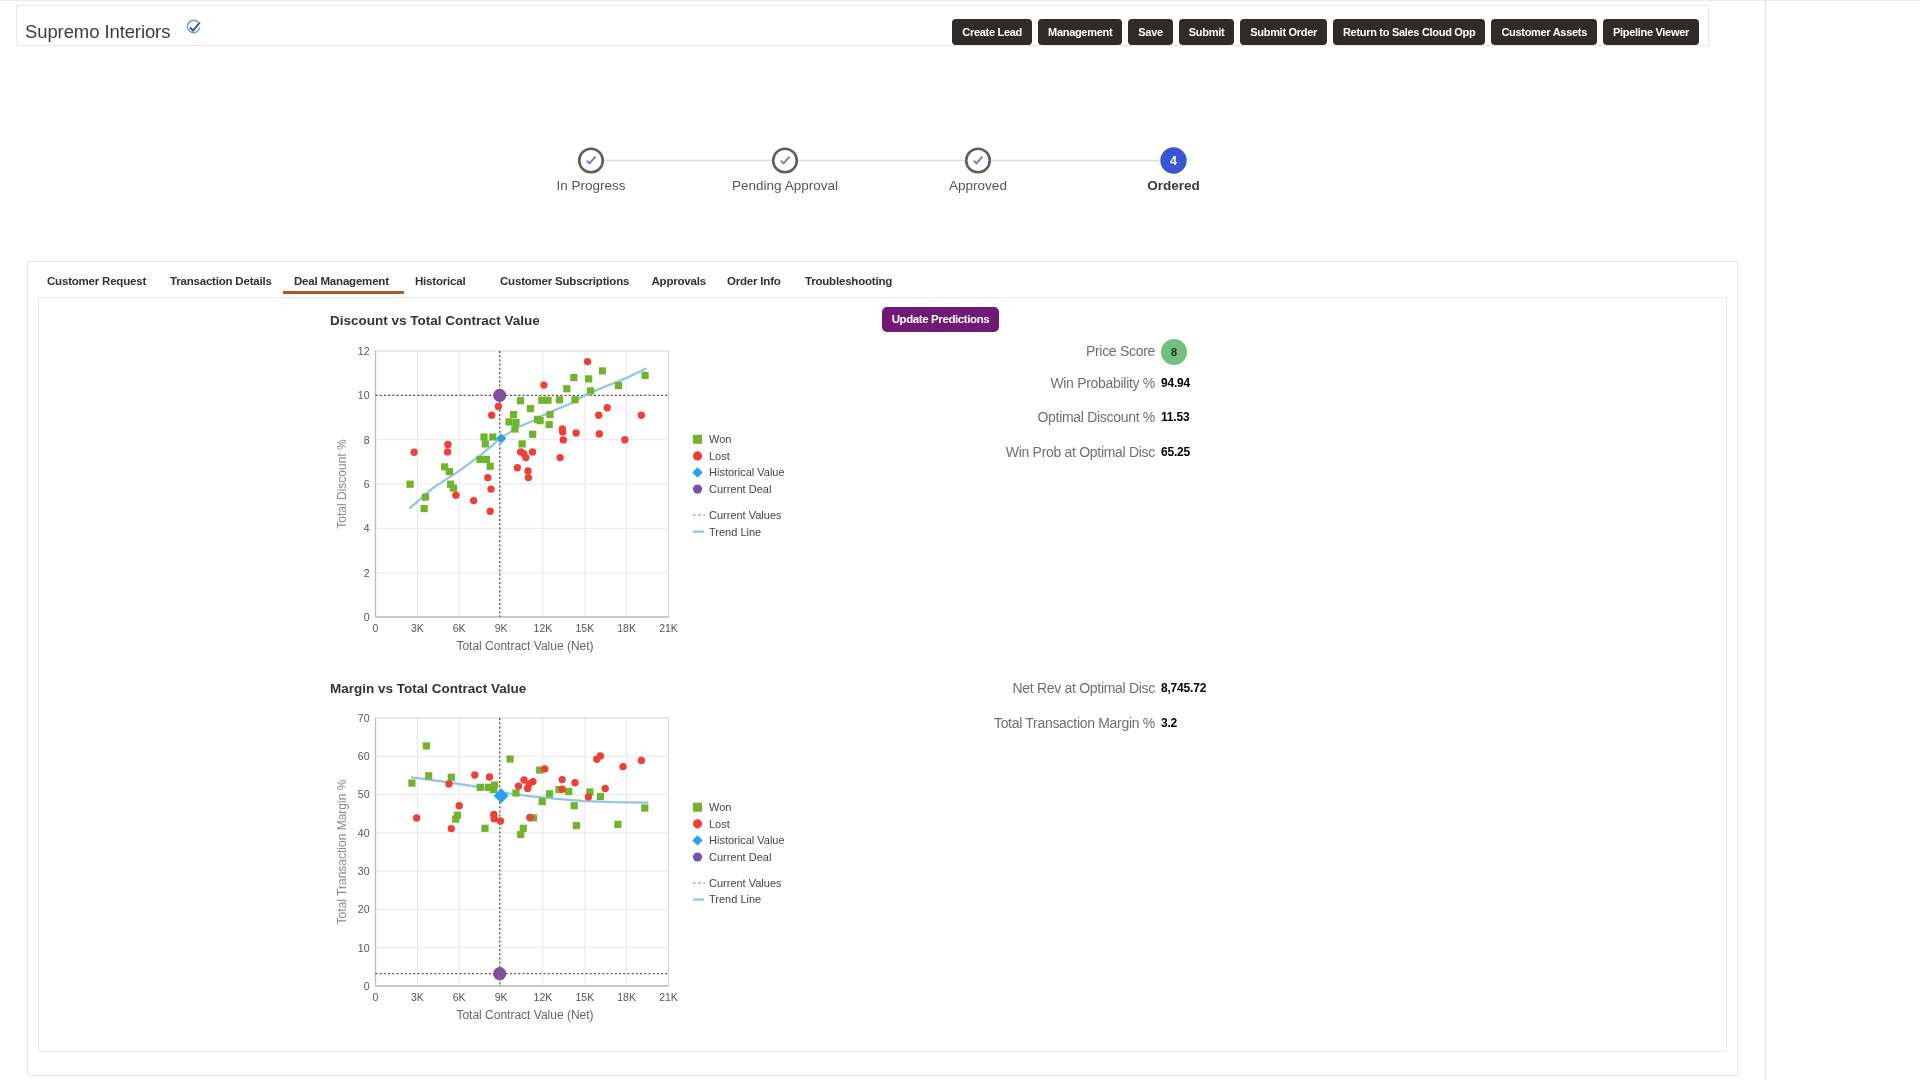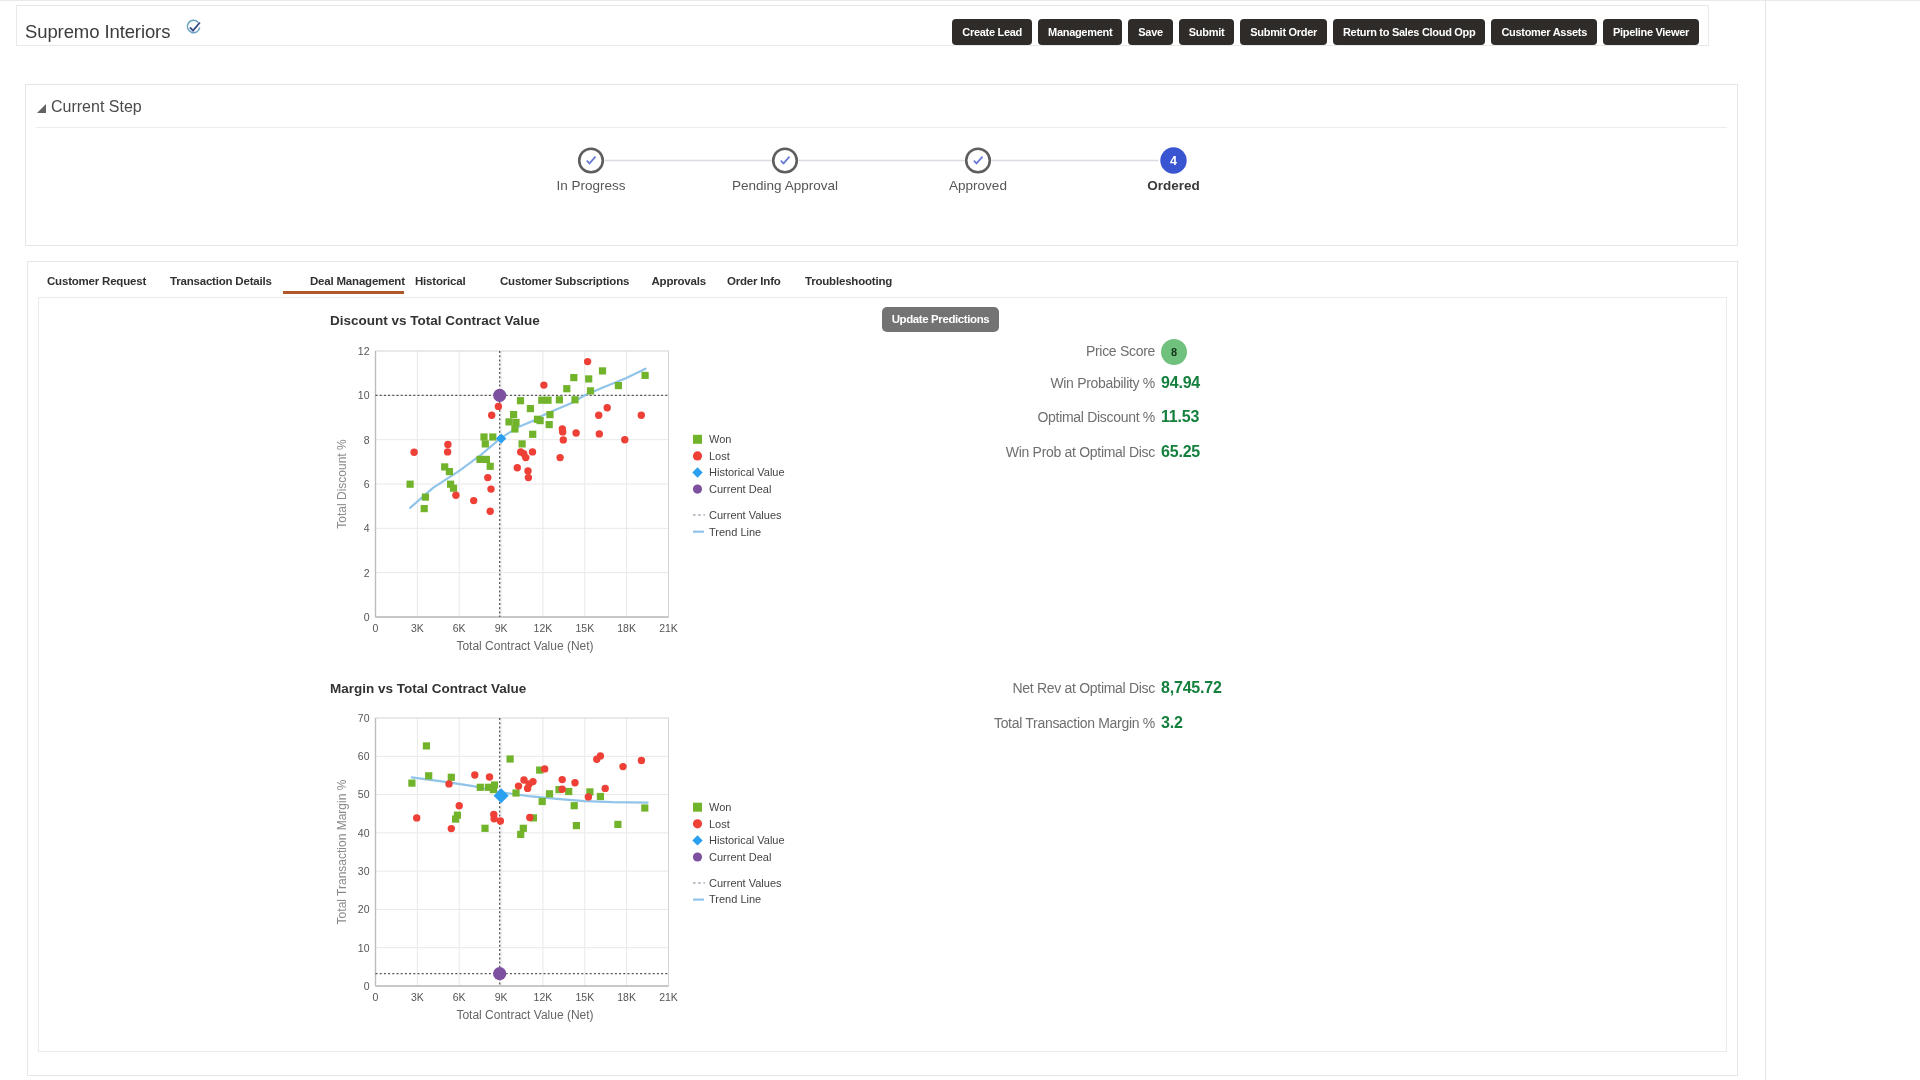--- a/index.html
+++ b/index.html
@@ -22,26 +22,26 @@
     border-bottom:9px solid #636363; border-left:9px solid transparent; }
   .csdivider { position:absolute; left:10px; right:10px; top:42px; border-top:1px solid #ececec; }
   .tabbox { position:absolute; left:27px; top:261px; width:1711px; height:815px;
     border:1px solid #e6e6e6; }
   .innerbox { position:absolute; left:38px; top:297px; width:1689px; height:755px;
     border:1px solid #eaeaea; }
   .tab { position:absolute; top:271px; font-size:11.5px; font-weight:bold; color:#313131;
     letter-spacing:-0.2px; height:20px; line-height:20px; }
   .tabline { position:absolute; left:283px; top:290.5px; width:121px; height:3px; background:#b0572a; }
   .updbtn { position:absolute; left:882px; top:307px; width:117px; height:25px;
-    background:#737373; color:#fff; font-size:11.5px; font-weight:bold; border-radius:5px;
+    background:#701a75; color:#fff; font-size:11.5px; font-weight:bold; border-radius:5px;
     letter-spacing:-0.4px; text-align:center; line-height:25px; }
   .statlabel { position:absolute; width:300px; text-align:right; font-size:14px;
     letter-spacing:-0.3px; color:#6f6f6f; height:18px; line-height:18px; left:855px; }
-  .statval { position:absolute; left:1161px; font-size:16px; font-weight:bold;
-    letter-spacing:-0.2px; color:#15803d; height:18px; line-height:18px; }
+  .statval { position:absolute; left:1161px; font-size:12px; font-weight:bold;
+    letter-spacing:-0.2px; color:#000000; height:18px; line-height:18px; }
   .pscirc { position:absolute; left:1161px; top:339px; width:26px; height:26px;
     border-radius:50%; background:#70c17e; color:#15361d; font-size:11px; font-weight:bold;
     text-align:center; line-height:26px; }
 </style>
 </head>
 <body>
 <div class="topline"></div>
 <div class="main">
   <div class="hdrbox">
     <div class="title">Supremo Interiors</div>
@@ -53,30 +53,25 @@
       <div class="btn">Create Lead</div>
       <div class="btn">Management</div>
       <div class="btn">Save</div>
       <div class="btn">Submit</div>
       <div class="btn">Submit Order</div>
       <div class="btn">Return to Sales Cloud Opp</div>
       <div class="btn">Customer Assets</div>
       <div class="btn">Pipeline Viewer</div>
     </div>
   </div>
-  <div class="csbox">
-    <div class="cstri"></div>
-    <div class="cstitle">Current Step</div>
-    <div class="csdivider"></div>
-  </div>
   <div class="tabbox"></div>
   <div class="innerbox"></div>
   <div class="tab" style="left:47px">Customer Request</div>
   <div class="tab" style="left:170px">Transaction Details</div>
-  <div class="tab" style="left:310px">Deal Management</div>
+  <div class="tab" style="left:294px">Deal Management</div>
   <div class="tab" style="left:415px">Historical</div>
   <div class="tab" style="left:500px">Customer Subscriptions</div>
   <div class="tab" style="left:651.5px">Approvals</div>
   <div class="tab" style="left:727px">Order Info</div>
   <div class="tab" style="left:805px">Troubleshooting</div>
   <div class="tabline"></div>
   <div class="updbtn">Update Predictions</div>
   <div class="statlabel" style="top:342px">Price Score</div>
   <div class="pscirc">8</div>
   <div class="statlabel" style="top:374px">Win Probability %</div>

